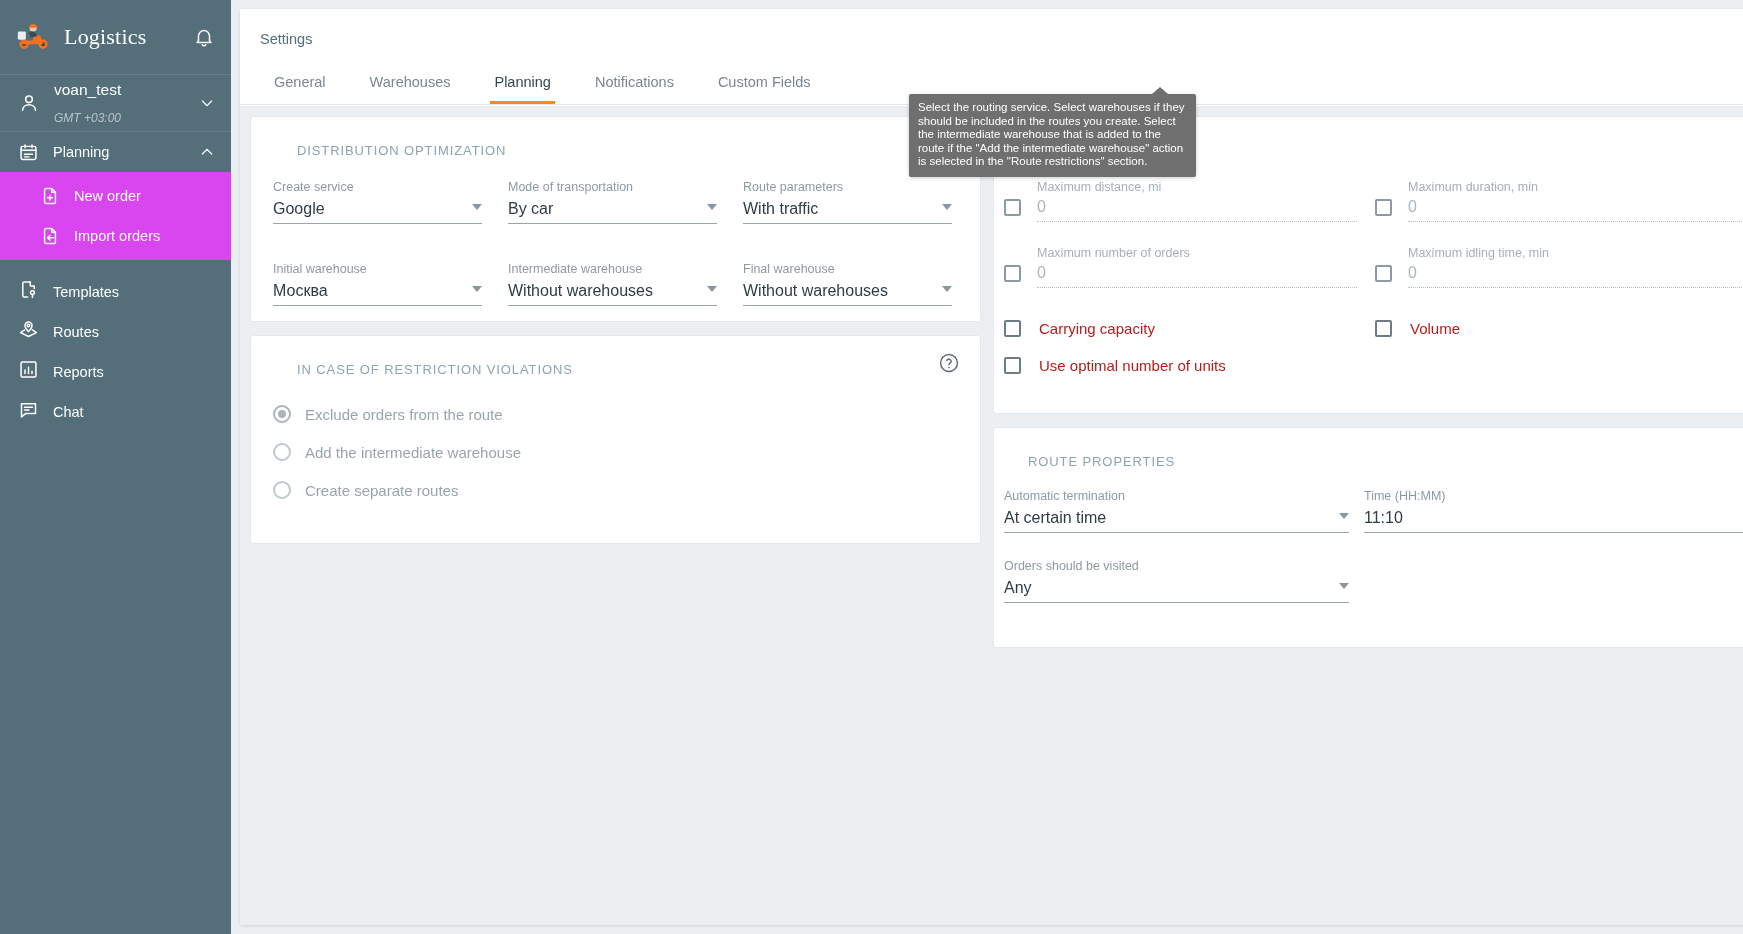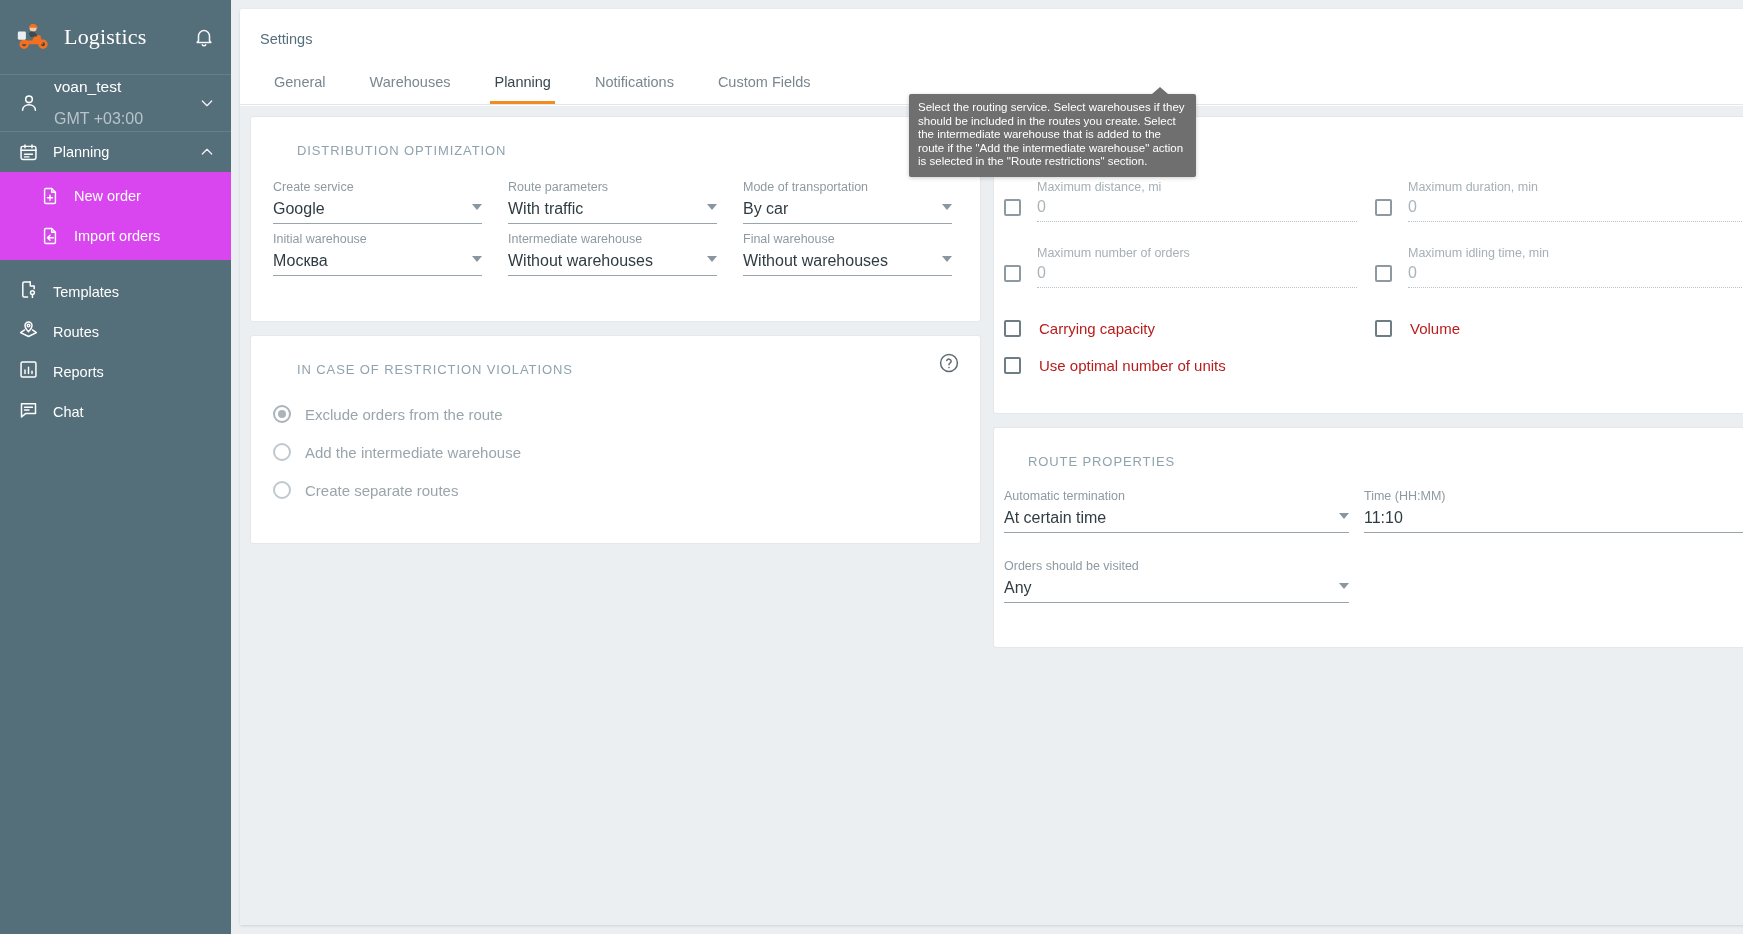--- a/index.html
+++ b/index.html
@@ -31,21 +31,21 @@
   }
   .bell { width: 22px; height: 22px; opacity: .95; }
   .sb-user {
     height: 58px; display: flex; align-items: center; gap: 14px;
     padding: 0 16px 0 18px;
     border-top: 1px solid #63808b; border-bottom: 1px solid #63808b;
   }
   .sb-user .uico { width: 22px; height: 22px; flex: none; }
   .uwrap { flex: 1; line-height: 1.25; }
   .uname { font-size: 15.5px; color: #fff; }
-  .utz { font-size: 16px; color: #b7c4ca; margin-top: 12px; }
+  .utz { font-size: 12px; color: #b7c4ca; margin-top: 12px; font-style: italic; }
   .chev { width: 16px; height: 16px; flex: none; opacity: .9; }
 
   .sb-group-head {
     height: 40px; display: flex; align-items: center; gap: 14px;
     padding: 0 16px 0 18px; cursor: pointer;
   }
   .sb-group-head .gico { width: 21px; height: 21px; flex: none; }
   .sb-group-head .glabel { flex: 1; font-size: 14.5px; color: #fff; }
 
   .sb-sub { background: #d946ef; padding: 4px 0; }
@@ -328,36 +328,36 @@
 
             <div style="display:flex; gap:26px; margin-top:22px;">
               <div class="field" style="width:226px;">
                 <div class="f-label">Create service</div>
                 <div class="f-row">
                   <span class="f-val">Google</span>
                   <span class="caret"></span>
                 </div>
               </div>
               <div class="field" style="width:226px;">
+                <div class="f-label">Mode of transportation</div>
+                <div class="f-row">
+                  <span class="f-val">By car</span>
+                  <span class="caret"></span>
+                </div>
+              </div>
+              <div class="field" style="width:226px;">
                 <div class="f-label">Route parameters</div>
                 <div class="f-row">
                   <span class="f-val">With traffic</span>
                   <span class="caret"></span>
                 </div>
               </div>
-              <div class="field" style="width:226px;">
-                <div class="f-label">Mode of transportation</div>
-                <div class="f-row">
-                  <span class="f-val">By car</span>
-                  <span class="caret"></span>
-                </div>
-              </div>
-            </div>
-
-            <div style="display:flex; gap:26px; margin-top:8px;">
+            </div>
+
+            <div style="display:flex; gap:26px; margin-top:38px;">
               <div class="field" style="width:226px;">
                 <div class="f-label">Initial warehouse</div>
                 <div class="f-row">
                   <span class="f-val">Москва</span>
                   <span class="caret"></span>
                 </div>
               </div>
               <div class="field" style="width:226px;">
                 <div class="f-label">Intermediate warehouse</div>
                 <div class="f-row">

